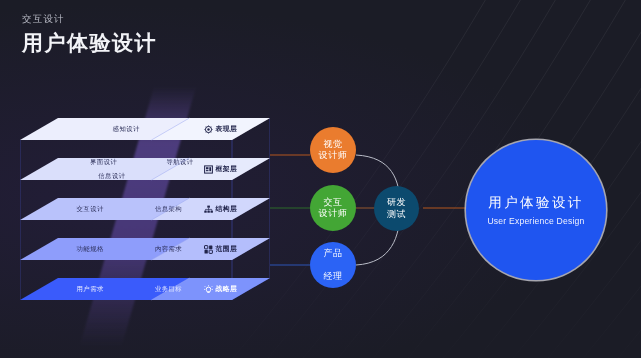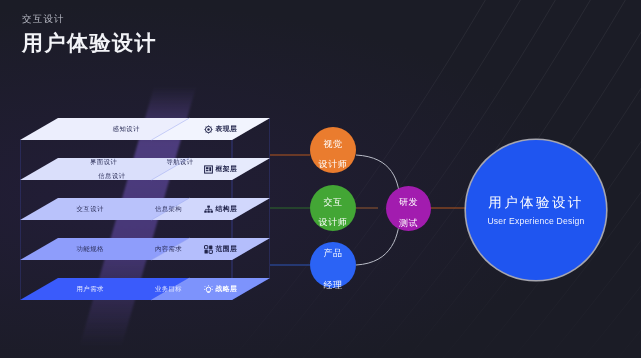--- a/index.html
+++ b/index.html
@@ -42,21 +42,21 @@
   .ltag.lighttext{color:#ffffff;}
   .licon{width:9px;height:9px;display:block;}
 
   
   .wires{position:absolute;left:0;top:0;width:641px;height:358px;pointer-events:none;}
 
   
   .role{position:absolute;border-radius:50%;display:flex;flex-direction:column;
     align-items:center;justify-content:center;color:#fff;font-size:9px;
     line-height:1.25;letter-spacing:.6px;font-weight:500;text-align:center;}
-  .role span{display:block;margin-top:9px;}
+  .role span{display:block;}
 
   
   .main-circle{position:absolute;border-radius:50%;
     display:flex;flex-direction:column;align-items:center;justify-content:center;
     box-shadow:0 0 0 1.6px rgba(190,190,200,.85);}
   .mc-cn{font-size:13.5px;letter-spacing:2.4px;color:#fff;font-weight:500;}
   .mc-en{font-size:8.6px;color:#f0f2ff;margin-top:4px;letter-spacing:.2px;}
   .caption{position:absolute;font-size:8.6px;color:#c9ccd8;letter-spacing:1.2px;
     white-space:nowrap;}
 </style>
@@ -219,21 +219,21 @@
   <div class="role" style="left:310px;top:185px;width:46px;height:46px;background:#43a635;font-family:Liberation Serif, serif;">
     <span>交互</span>
     <span>设计师</span>
   </div>
 
   <div class="role" style="left:310px;top:242px;width:46px;height:46px;background:#2b63f5;gap:12px;">
     <span>产品</span>
     <span>经理</span>
   </div>
 
-  <div class="role" style="left:386px;top:186px;width:45px;height:45px;background:#a21caf;">
+  <div class="role" style="left:374px;top:186px;width:45px;height:45px;background:#0c4a6e;">
     <span>研发</span>
     <span>测试</span>
   </div>
 
   <div class="main-circle" style="left:466px;top:140px;width:140px;height:140px;background:#1f55f0;">
     <div class="mc-cn">用户体验设计</div>
     <div class="mc-en">User Experience Design</div>
   </div>
 
 

